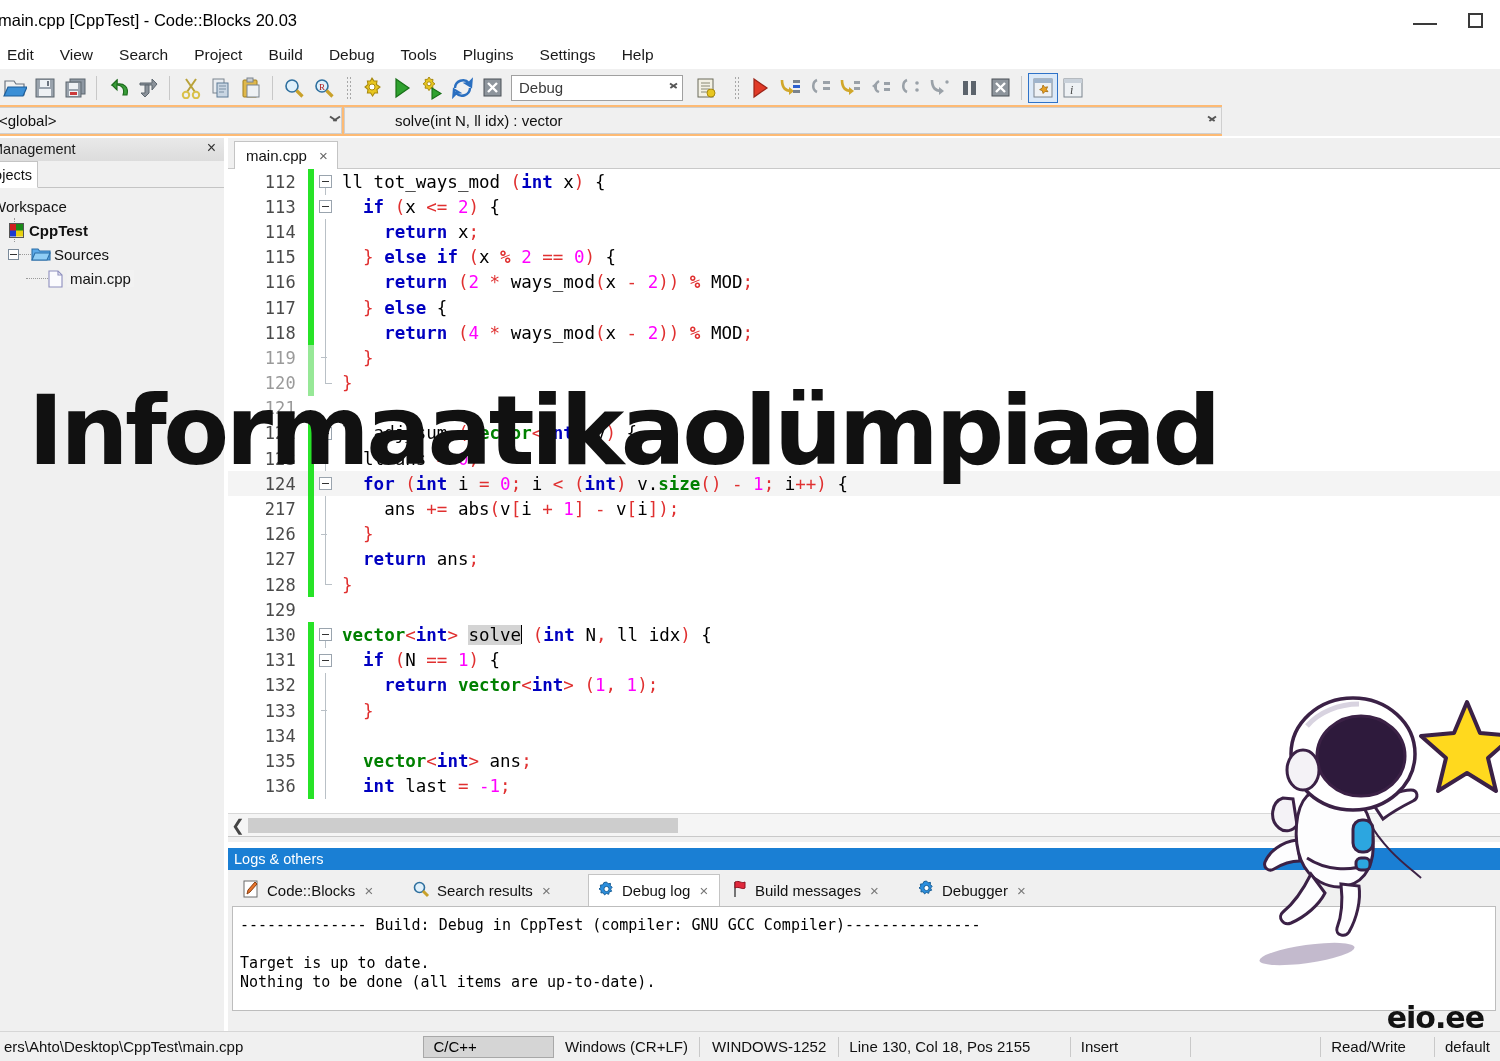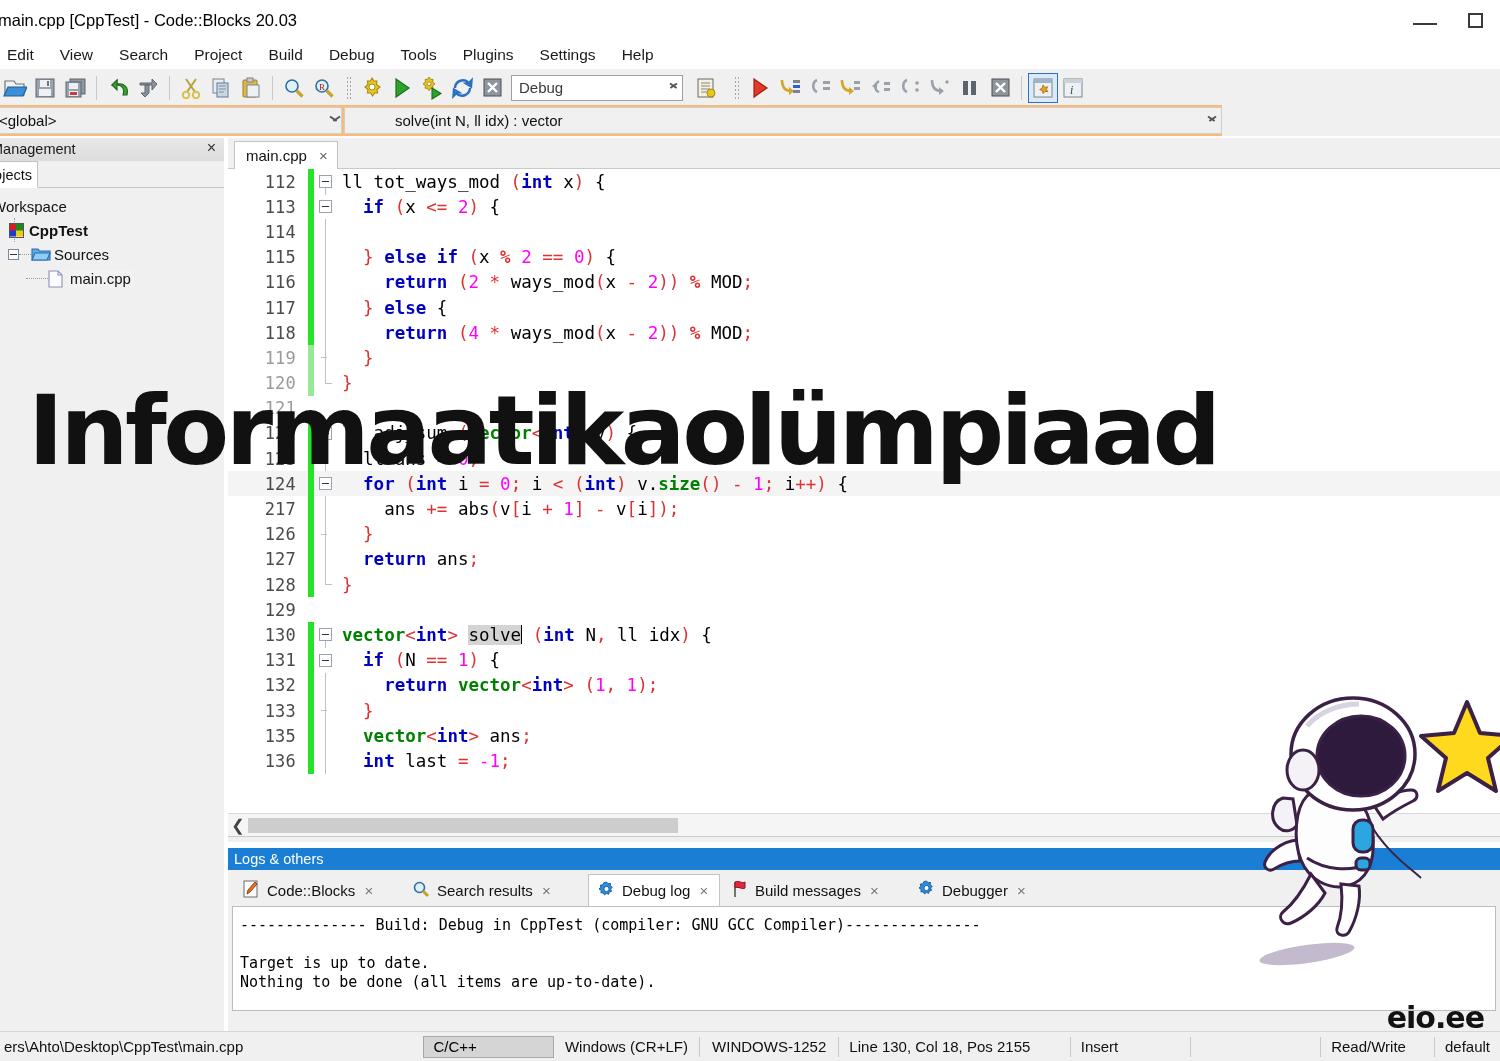--- a/index.html
+++ b/index.html
@@ -528,20 +528,21 @@
             <span class="fold-box"></span>
           </div>
           <div class="ctext"><span>  </span><span class="kw">if</span><span> </span><span class="op">(</span><span>x </span><span class="op">&lt;=</span><span> </span><span class="num">2</span><span class="op">)</span><span> {</span></div>
         </div>
         <div class="cl">
           <div class="gutter">114</div>
           <div class="markbar green"></div>
           <div class="foldcol">
             <span class="fold-line"></span>
           </div>
+          <div class="ctext"><span>    </span><span class="kw">return</span><span> x</span><span class="op">;</span></div>
         </div>
         <div class="cl">
           <div class="gutter">115</div>
           <div class="markbar green"></div>
           <div class="foldcol">
             <span class="fold-line"></span>
           </div>
           <div class="ctext"><span>  </span><span class="op">}</span><span> </span><span class="kw">else if</span><span> </span><span class="op">(</span><span>x </span><span class="opb">%</span><span> </span><span class="num">2</span><span> </span><span class="op">==</span><span> </span><span class="num">0</span><span class="op">)</span><span> {</span></div>
         </div>
         <div class="cl">
@@ -678,20 +679,28 @@
           </div>
           <div class="ctext"><span>    </span><span class="kw">return</span><span> </span><span class="ty">vector</span><span class="op">&lt;</span><span class="kw">int</span><span class="op">&gt;</span><span> </span><span class="op">(</span><span class="num">1</span><span class="op">,</span><span> </span><span class="num">1</span><span class="op">)</span><span class="op">;</span></div>
         </div>
         <div class="cl">
           <div class="gutter">133</div>
           <div class="markbar green"></div>
           <div class="foldcol">
             <span class="fold-tick"></span>
           </div>
           <div class="ctext"><span>  </span><span class="op">}</span></div>
+        </div>
+        <div class="cl">
+          <div class="gutter">134</div>
+          <div class="markbar green"></div>
+          <div class="foldcol">
+            <span class="fold-line"></span>
+          </div>
+          <div class="ctext"></div>
         </div>
         <div class="cl">
           <div class="gutter">135</div>
           <div class="markbar green"></div>
           <div class="foldcol">
             <span class="fold-line"></span>
           </div>
           <div class="ctext"><span>  </span><span class="ty">vector</span><span class="op">&lt;</span><span class="kw">int</span><span class="op">&gt;</span><span> ans</span><span class="op">;</span></div>
         </div>
         <div class="cl">

